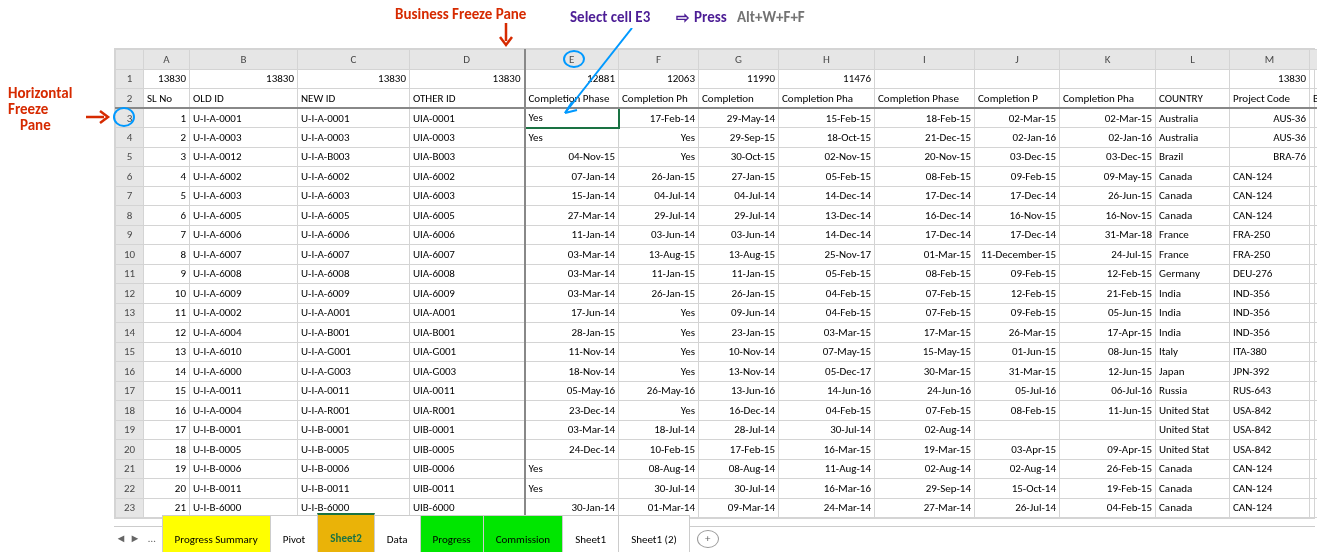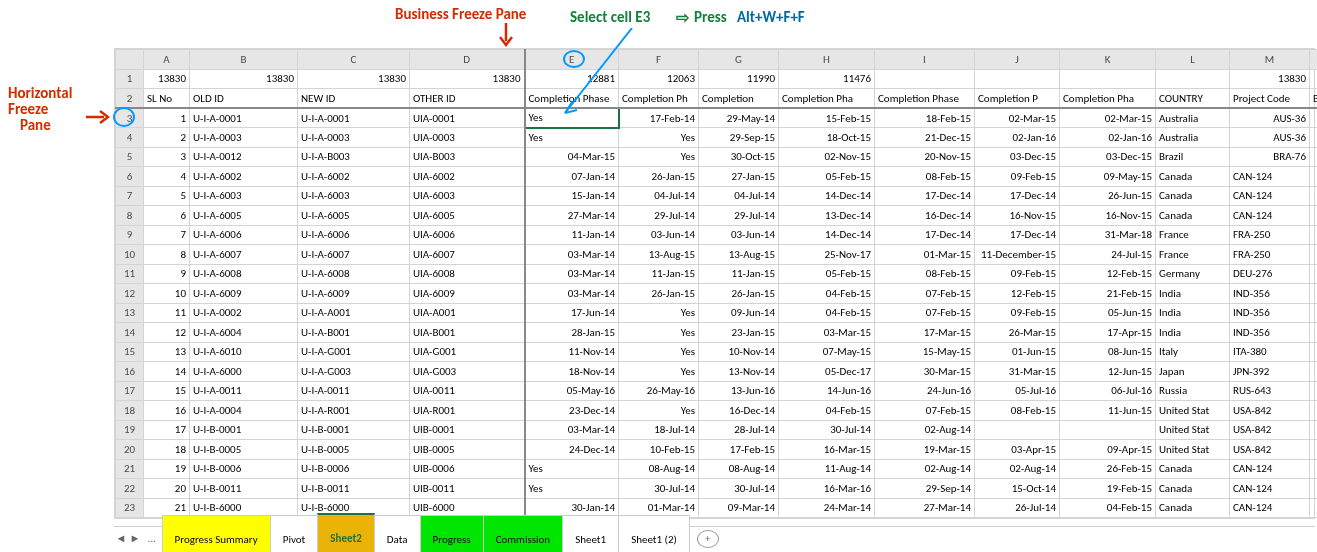--- a/index.html
+++ b/index.html
@@ -1,20 +1,20 @@
 <!DOCTYPE html>
 <html><head>
 <meta charset="utf-8">
 <style>
 *{box-sizing:border-box;margin:0;padding:0;font-family:Calibri,Arial,sans-serif}
 body{background:#fff;width:1317px;height:552px;position:relative;overflow:hidden}
 .ann{position:absolute;z-index:50;font-weight:bold;font-size:15px}
 .ann-red{color:#d62a00}
-.ann-blue{color:#15803d}
-.ann-orange{color:#0369a1}
+.ann-blue{color:#4c1d95}
+.ann-orange{color:#737373}
 .arrow{position:absolute;font-size:18px;z-index:49}
 .arrow-red{color:#d62a00}
 .sheet{position:absolute;left:114px;top:48px;right:2px;border:1px solid #d4d4d4;background:#fff}
 table{border-collapse:collapse;width:100%;table-layout:fixed}
 td,th{border:1px solid #d4d4d4;height:19.5px;font-size:11px;padding:0 3px;white-space:nowrap;overflow:hidden;text-overflow:clip;text-align:left}
 .colhdr td{background:#e6e6e6;text-align:center;color:#4a4a4a;font-weight:normal}
 .rowhdr{background:#e6e6e6;text-align:center!important;color:#4a4a4a;width:28px}
 .num{text-align:right}
 .freeze-v{border-right:2px solid #888!important}
 .freeze-h td{border-bottom:2px solid #888!important}
@@ -167,21 +167,21 @@
           <td class="">Australia</td>
           <td class="num">AUS-36</td>
           <td class="num">-</td>
         </tr>
         <tr class="">
           <td class="rowhdr">5</td>
           <td class="num">3</td>
           <td class="">U-I-A-0012</td>
           <td class="">U-I-A-B003</td>
           <td class="freeze-v">UIA-B003</td>
-          <td class="num">04-Mar-15</td>
+          <td class="num">04-Nov-15</td>
           <td class="num">Yes</td>
           <td class="num">30-Oct-15</td>
           <td class="num">02-Nov-15</td>
           <td class="num">20-Nov-15</td>
           <td class="num">03-Dec-15</td>
           <td class="num">03-Dec-15</td>
           <td class="">Brazil</td>
           <td class="num">BRA-76</td>
           <td class="num">366</td>
         </tr>

